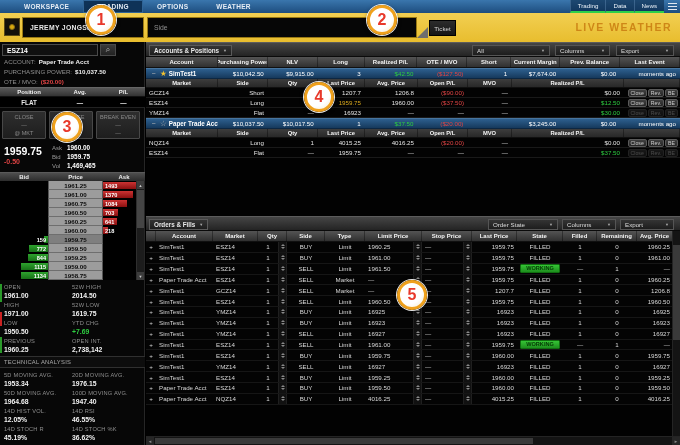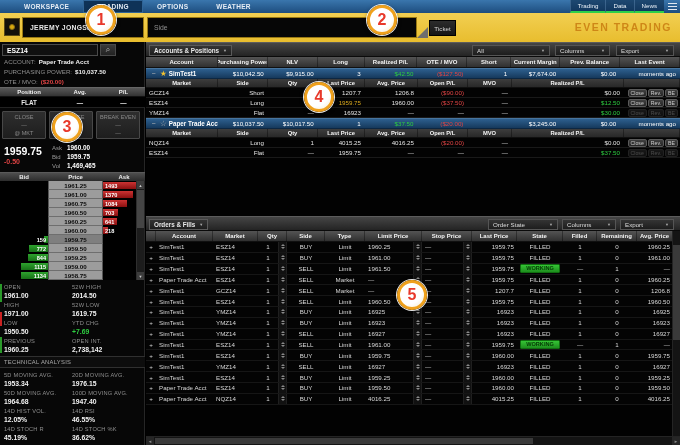--- a/index.html
+++ b/index.html
@@ -172,21 +172,21 @@
   </div>
 
   <div class="toolbar">
     <div class="chip">
         <i></i>
       </div>
     <div class="tb-input" id="traderName">JEREMY JONGSMA</div>
     <input class="side-input" placeholder="Side" style="">
     <div class="grip"></div>
     <div class="ticket">Ticket</div>
-    <div class="livetrading">EVEN TRADING</div>
+    <div class="livetrading">LIVE WEATHER</div>
   </div>
 
   <div class="leftpanel">
     <div class="symrow">
       <input class="syminput" value="ESZ14" style="">
       <div class="symbtn">
           <span>⌕</span>
         </div>
     </div>
     <div class="acctinfo">

